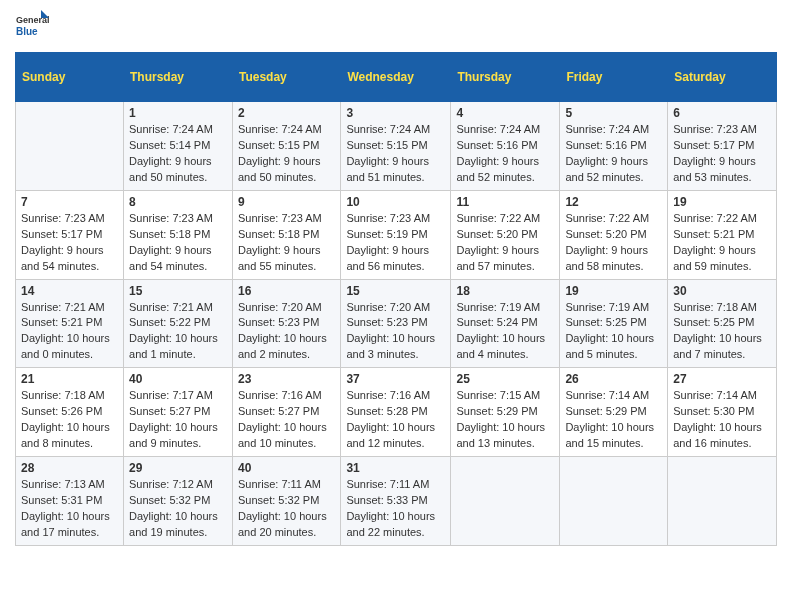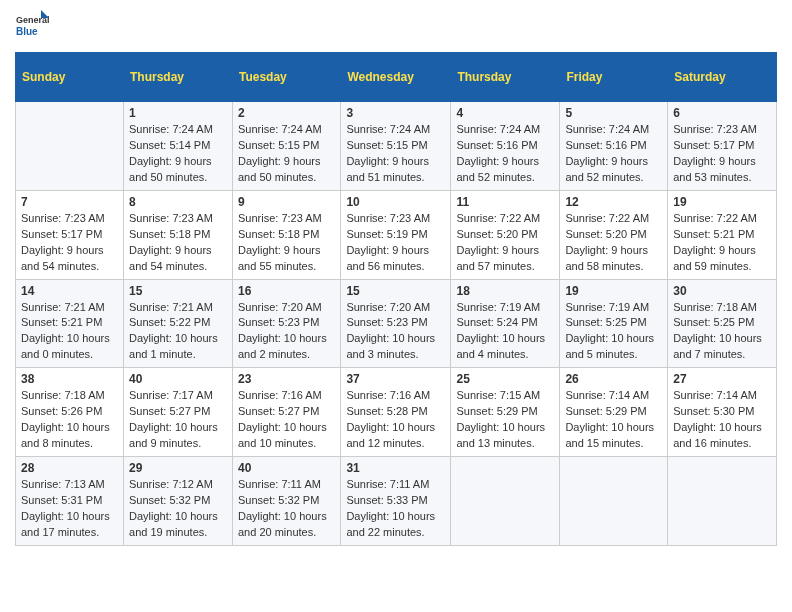--- a/index.html
+++ b/index.html
@@ -189,21 +189,21 @@
           <span class="day-num">19</span>
           <div class="day-info">Sunrise: 7:19 AM<br>Sunset: 5:25 PM<br>Daylight: 10 hours<br>and 5 minutes.</div>
         </td>
         <td>
           <span class="day-num">30</span>
           <div class="day-info">Sunrise: 7:18 AM<br>Sunset: 5:25 PM<br>Daylight: 10 hours<br>and 7 minutes.</div>
         </td>
       </tr>
       <tr>
         <td>
-          <span class="day-num">38</span>
+          <span class="day-num">21</span>
           <div class="day-info">Sunrise: 7:18 AM<br>Sunset: 5:26 PM<br>Daylight: 10 hours<br>and 8 minutes.</div>
         </td>
         <td>
           <span class="day-num">40</span>
           <div class="day-info">Sunrise: 7:17 AM<br>Sunset: 5:27 PM<br>Daylight: 10 hours<br>and 9 minutes.</div>
         </td>
         <td>
           <span class="day-num">23</span>
           <div class="day-info">Sunrise: 7:16 AM<br>Sunset: 5:27 PM<br>Daylight: 10 hours<br>and 10 minutes.</div>
         </td>

